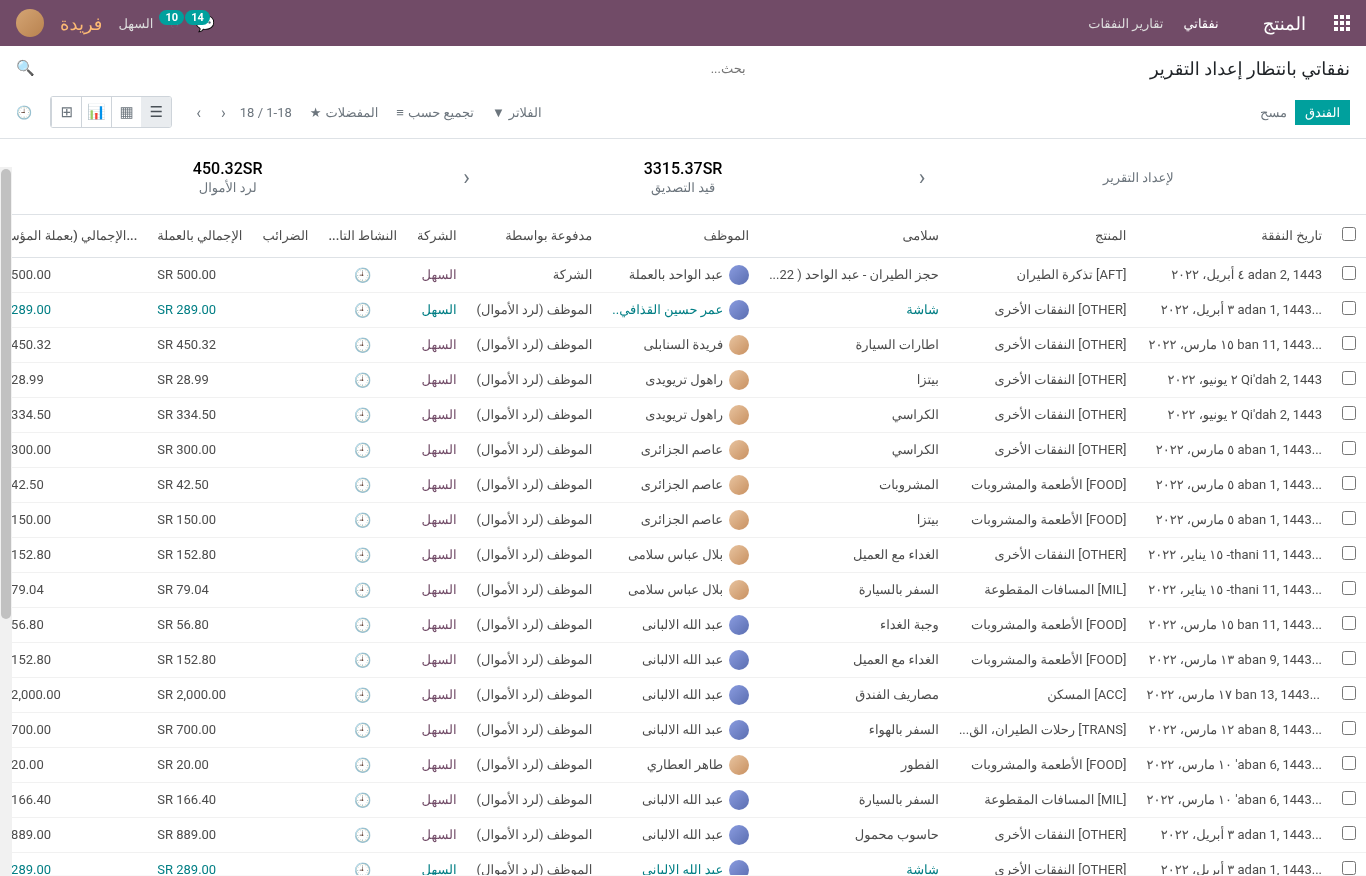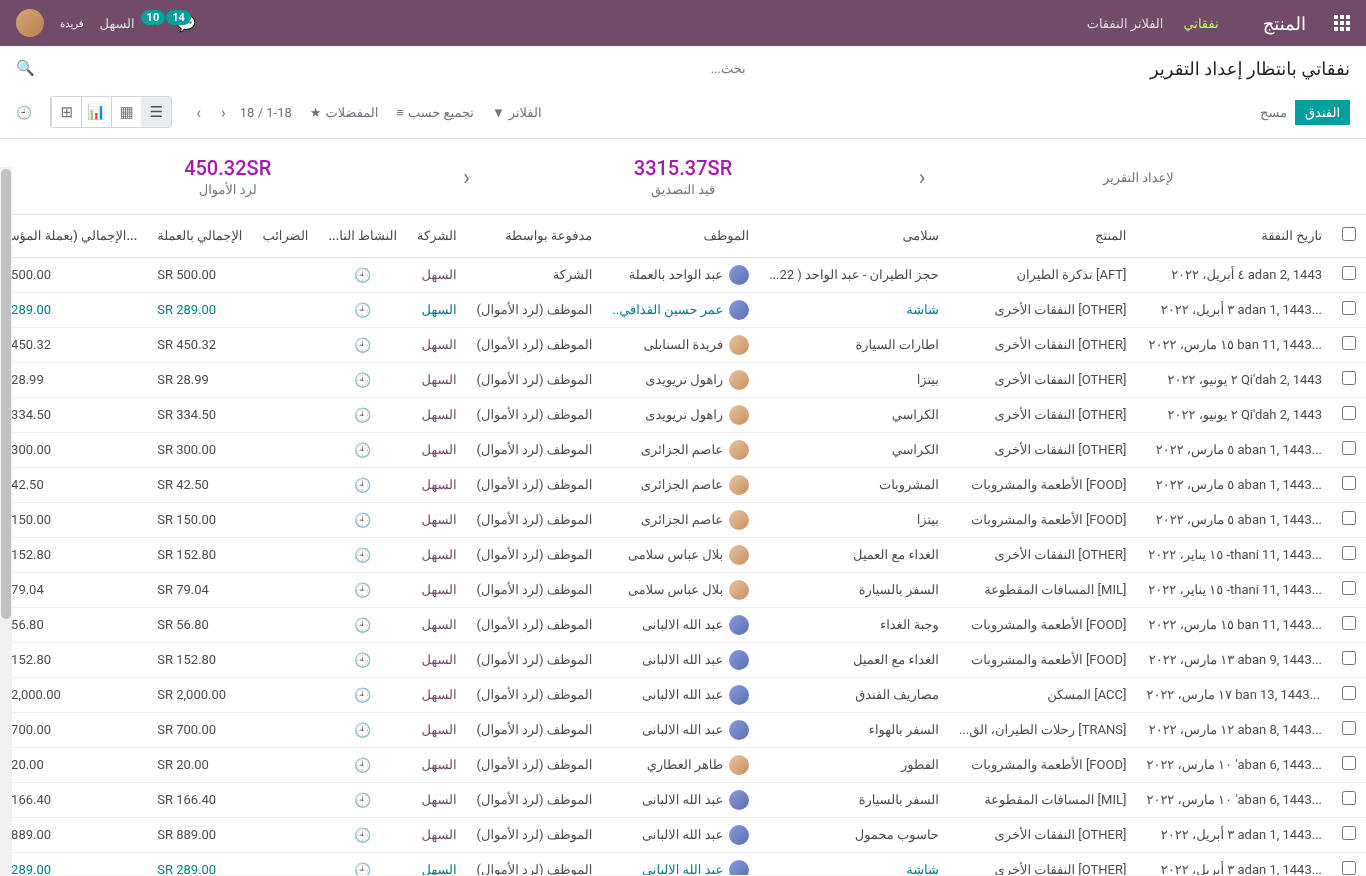--- a/index.html
+++ b/index.html
@@ -3,24 +3,24 @@
 <meta charset="utf-8">
 <style>
 * { margin:0; padding:0; box-sizing:border-box; font-family:-apple-system,BlinkMacSystemFont,"Segoe UI",Roboto,sans-serif; }
 body { background:#f9f9f9; font-size:13px; color:#212529; width:1366px; height:876px; overflow:hidden; position:relative; }
 .header { background:#714B67; height:46px; display:flex; align-items:center; padding:0 16px; color:#fff; }
 .header-right { display:flex; align-items:center; gap:20px; }
 .apps-icon { display:inline-grid; grid-template-columns:repeat(3,4px); grid-template-rows:repeat(3,4px); gap:2px; cursor:pointer; }
 .apps-icon span { background:#fff; width:4px; height:4px; }
 .brand { font-size:18px; font-weight:500; margin-right:8px; margin-left:24px; }
 .nav-link { color:#ddd; font-size:13px; cursor:pointer; }
-.nav-link.active { color:#bef264; }
+.nav-link.active { color:#ffffff; }
 .header-left { display:flex; align-items:center; gap:16px; margin-right:auto; margin-left:0; direction:ltr; }
 .avatar { width:28px; height:28px; border-radius:50%; background:linear-gradient(135deg,#d4a574,#b8824f); display:inline-block; }
-.user-name { color:#ffffff; font-size:10px; }
+.user-name { color:#fdba74; font-size:18px; }
 .badge-btn { position:relative; color:#fff; font-size:16px; cursor:pointer; }
 .pill { background:#00a09d; color:#fff; font-size:11px; padding:1px 6px; border-radius:10px; position:absolute; top:-4px; left:-10px; font-weight:bold; }
 .control-panel { background:#fff; border-bottom:1px solid #dee2e6; }
 .cp-row1 { display:flex; align-items:center; padding:8px 16px; height:44px; }
 .page-title { font-size:18px; color:#212529; }
 .search-area { margin-right:auto; margin-left:0; display:flex; align-items:center; gap:8px; width:55%; }
 .search-input { border:none; outline:none; width:100%; padding:4px; font-size:13px; direction:rtl; }
 .search-icon { color:#6c757d; cursor:pointer; font-size:15px; }
 .cp-row2 { display:flex; align-items:center; padding:6px 16px 10px; gap:8px; }
 .btn-primary { background:#00a09d; color:#fff; border:none; padding:5px 10px; font-size:13px; cursor:pointer; }
@@ -28,21 +28,21 @@
 .cp-tools { margin-right:auto; margin-left:0; display:flex; align-items:center; gap:18px; direction:ltr; }
 .tool-grp { color:#6c757d; font-size:13px; cursor:pointer; display:inline-flex; align-items:center; gap:4px; }
 .view-switch { display:flex; border:1px solid #ced4da; border-radius:3px; overflow:hidden; }
 .view-btn { width:30px; height:30px; display:flex; align-items:center; justify-content:center; cursor:pointer; color:#6c757d; border-left:1px solid #ced4da; font-size:15px; background:#fff;}
 .view-btn:last-child { border-left:none; }
 .view-btn.active { background:#e9ecef; color:#495057; }
 .pager { display:flex; align-items:center; gap:8px; color:#6c757d; }
 .pager-btn { cursor:pointer; padding:4px 6px; color:#6c757d; font-size:16px; }
 .summary-cards { display:flex; background:#fff; border-bottom:1px solid #dee2e6; height:76px; align-items:center; }
 .card { flex:1; text-align:center; padding:12px; position:relative; cursor:pointer; }
-.card-val { font-size:20px; color:#a21caf; font-weight:500; direction:ltr; }
+.card-val { font-size:16px; color:#000000; font-weight:500; direction:ltr; }
 .card-lbl { font-size:13px; color:#6c757d; margin-top:2px; }
 .card-arrow { position:absolute; left:8px; top:50%; transform:translateY(-50%); font-size:22px; color:#6c757d; }
 .table-wrap { overflow-y:auto; height:calc(876px - 46px - 44px - 50px - 76px); }
 table { width:100%; border-collapse:collapse; background:#fff; }
 th { text-align:right; padding:8px 10px; border-bottom:1px solid #dee2e6; font-weight:500; color:#4c4c4c; font-size:13px; white-space:nowrap; height:42px; }
 th.num, td.num { text-align:left; direction:ltr; }
 td { padding:7px 10px; border-bottom:1px solid #f1f1f1; font-size:13px; color:#4c4c4c; height:33px; white-space:nowrap; overflow:hidden; text-overflow:ellipsis; }
 .chk { width:14px; height:14px; }
 .emp-cell { display:flex; align-items:center; gap:6px; }
 .emp-av { width:20px; height:20px; border-radius:50%; background:linear-gradient(135deg,#8a9ce0,#5a6db0); flex-shrink:0; }
@@ -64,21 +64,21 @@
         <span></span>
         <span></span>
         <span></span>
         <span></span>
         <span></span>
         <span></span>
         <span></span>
       </span>
     <span class="brand">المنتج</span>
     <span class="nav-link active">نفقاتي</span>
-    <span class="nav-link">الفلاتر النفقات</span>
+    <span class="nav-link">تقارير النفقات</span>
   </div>
   <div class="header-left">
     <span class="avatar"></span>
     <span class="user-name">فريدة</span>
     <span class="nav-link">السهل</span>
     <span class="badge-btn">◔<span class="pill">10</span></span>
     <span class="badge-btn">💬<span class="pill">14</span></span>
   </div>
 </div>
 

